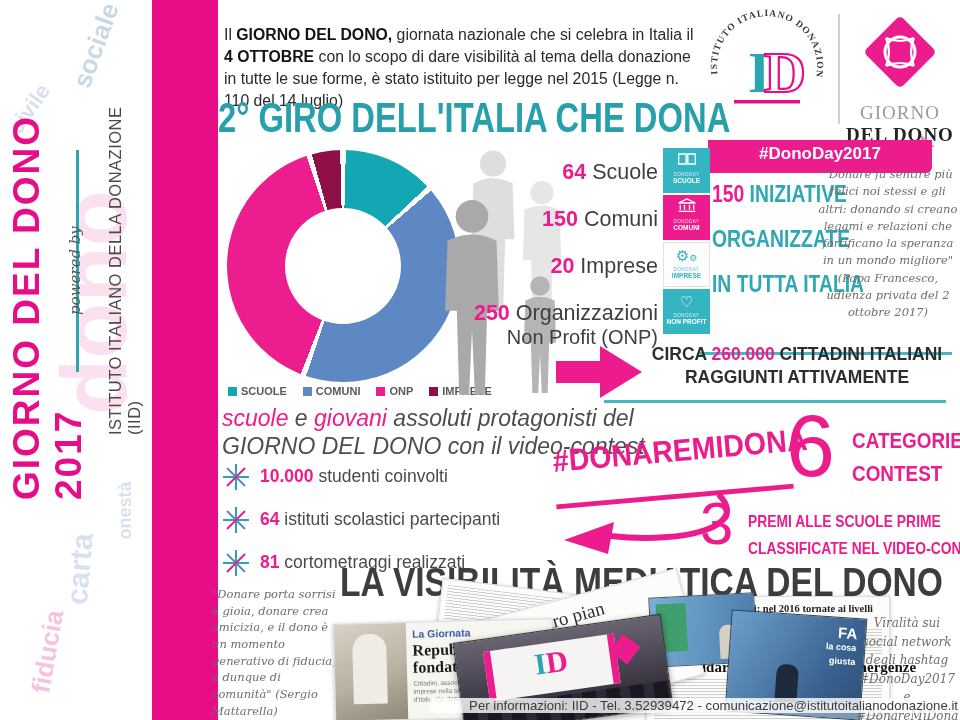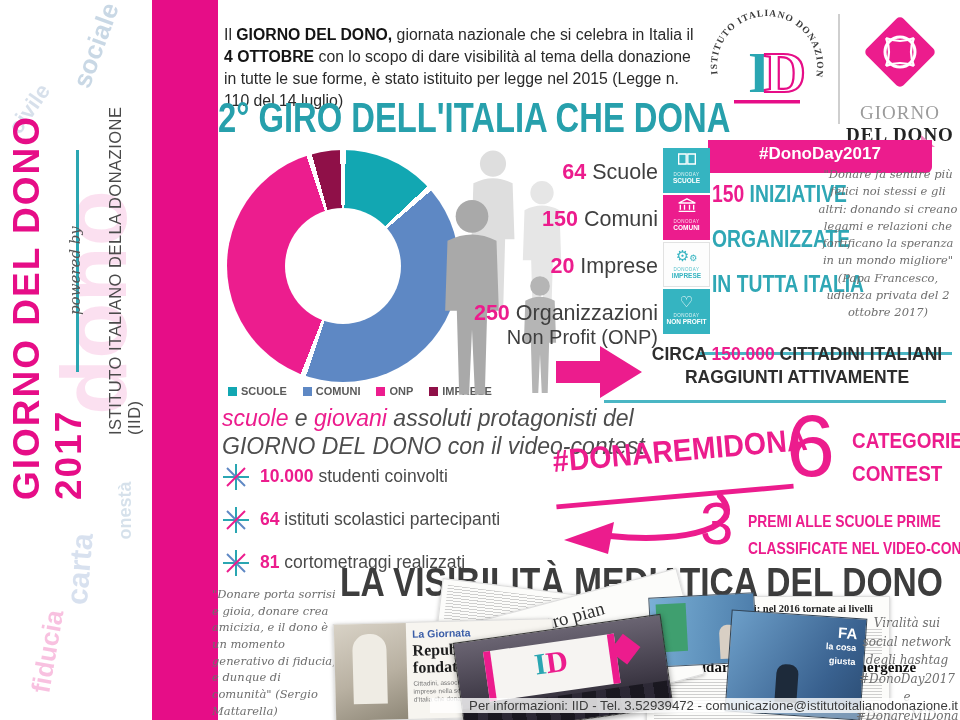--- a/index.html
+++ b/index.html
@@ -263,21 +263,21 @@
   </div>
 
   <div class="abs quote q-pope">"Donare fa sentire più felici noi stessi e gli altri: donando si creano legami e relazioni che fortificano la speranza in un mondo migliore" (Papa Francesco, udienza privata del 2 ottobre 2017)</div>
 
   <div class="abs tline1"></div>
 
   <svg class="abs arrow-right" width="86" height="56" viewBox="0 0 86 56">
     <polygon points="0,17 44,17 44,2 86,28 44,54 44,39 0,39" fill="#ec1c8d"></polygon>
   </svg>
   <div class="abs reach">
-    <div><span>CIRCA </span><span class="pink">150.000</span><span> CITTADINI ITALIANI</span></div>
+    <div><span>CIRCA </span><span class="pink">260.000</span><span> CITTADINI ITALIANI</span></div>
     <div>RAGGIUNTI ATTIVAMENTE</div>
   </div>
   <div class="abs tline2"></div>
 
   <div class="abs prot">
     <div><span class="pk">scuole</span><span> e </span><span class="pk">giovani</span><span> assoluti protagonisti del</span></div>
     <div>GIORNO DEL DONO con il video-contest</div>
   </div>
 
   <div class="abs bullets">

